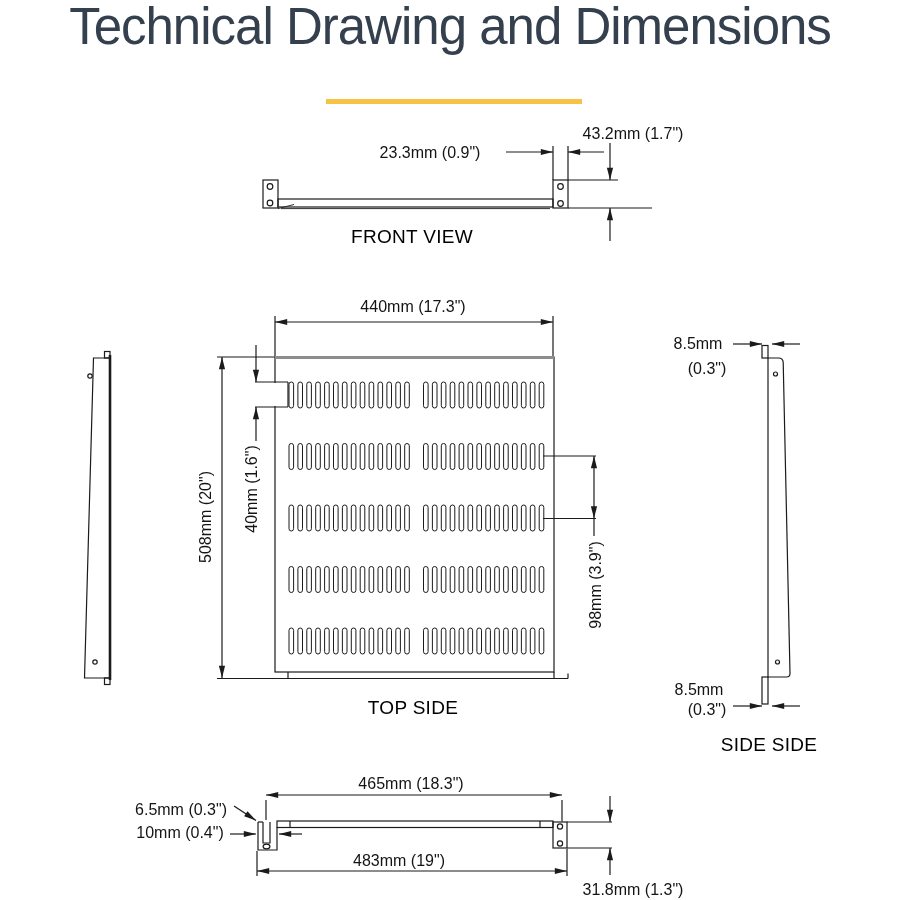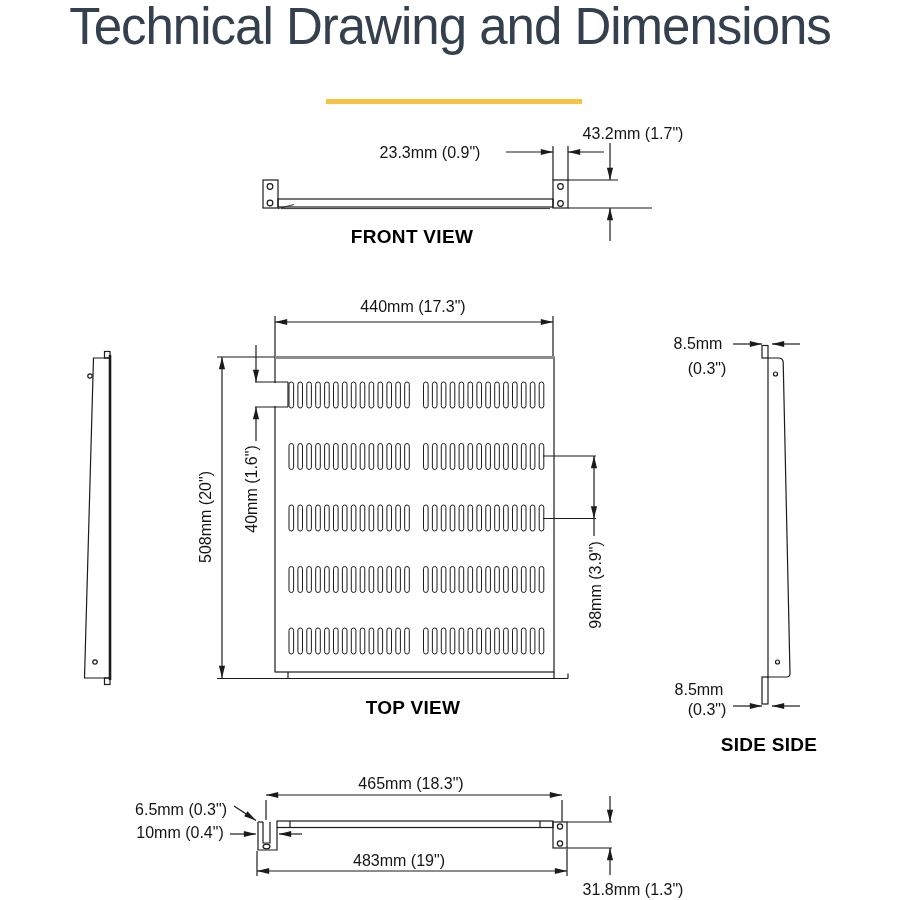--- a/index.html
+++ b/index.html
@@ -11,21 +11,21 @@
     position:absolute; left:450px; top:26px; transform:translate(-50%,-50%);
     font-size:51px; font-weight:300; letter-spacing:-1px; color:#35404E; white-space:nowrap;
   }
   .underline { position:absolute; left:326px; top:99px; width:256px; height:5px; background:#F6C344; }
   svg.drawing { position:absolute; left:0; top:0; }
   .lbl {
     position:absolute; transform:translate(-50%,-50%); white-space:nowrap;
     font-size:16px; color:#141414; line-height:1;
   }
   .lbl.rot { transform:translate(-50%,-50%) rotate(-90deg); }
-  .view-label { font-weight:bold; font-size:19px; color:#000; letter-spacing:.3px; }
+  .view-label { font-weight:normal; font-size:19px; color:#000; letter-spacing:.3px; }
 </style>
 </head>
 <body>
 
 <div class="title" style="color: rgb(53, 64, 78);">Technical Drawing and Dimensions</div>
 <div class="underline" style="background: rgb(246, 195, 68);"></div>
 
 <svg class="drawing" width="900" height="900" viewBox="0 0 900 900">
   <defs>
     <marker id="arr" markerUnits="userSpaceOnUse" markerWidth="14" markerHeight="8" refX="12.6" refY="4" orient="auto">
@@ -292,21 +292,21 @@
 </svg>
 
 <div class="lbl" style="left:430px; top:153px;">23.3mm (0.9")</div>
 <div class="lbl" style="left:633px; top:134px;">43.2mm (1.7")</div>
 <div class="lbl view-label" style="left:412px; top:236px;">FRONT VIEW</div>
 
 <div class="lbl" style="left:413px; top:307px;">440mm (17.3")</div>
 <div class="lbl rot" style="left:206px; top:517px;">508mm (20")</div>
 <div class="lbl rot" style="left:252px; top:489px;">40mm (1.6")</div>
 <div class="lbl rot" style="left:596px; top:585px;">98mm (3.9")</div>
-<div class="lbl view-label" style="left:413px; top:707px;">TOP VIEW</div>
+<div class="lbl view-label" style="left:413px; top:707px;">TOP SIDE</div>
 
 <div class="lbl" style="left:698px; top:344px;">8.5mm</div>
 <div class="lbl" style="left:707px; top:369px;">(0.3")</div>
 <div class="lbl" style="left:699px; top:690px;">8.5mm</div>
 <div class="lbl" style="left:707px; top:710px;">(0.3")</div>
 <div class="lbl view-label" style="left:769px; top:744px;">SIDE SIDE</div>
 
 <div class="lbl" style="left:411px; top:784px;">465mm (18.3")</div>
 <div class="lbl" style="left:181px; top:810px;">6.5mm (0.3")</div>
 <div class="lbl" style="left:180px; top:833px;">10mm (0.4")</div>

